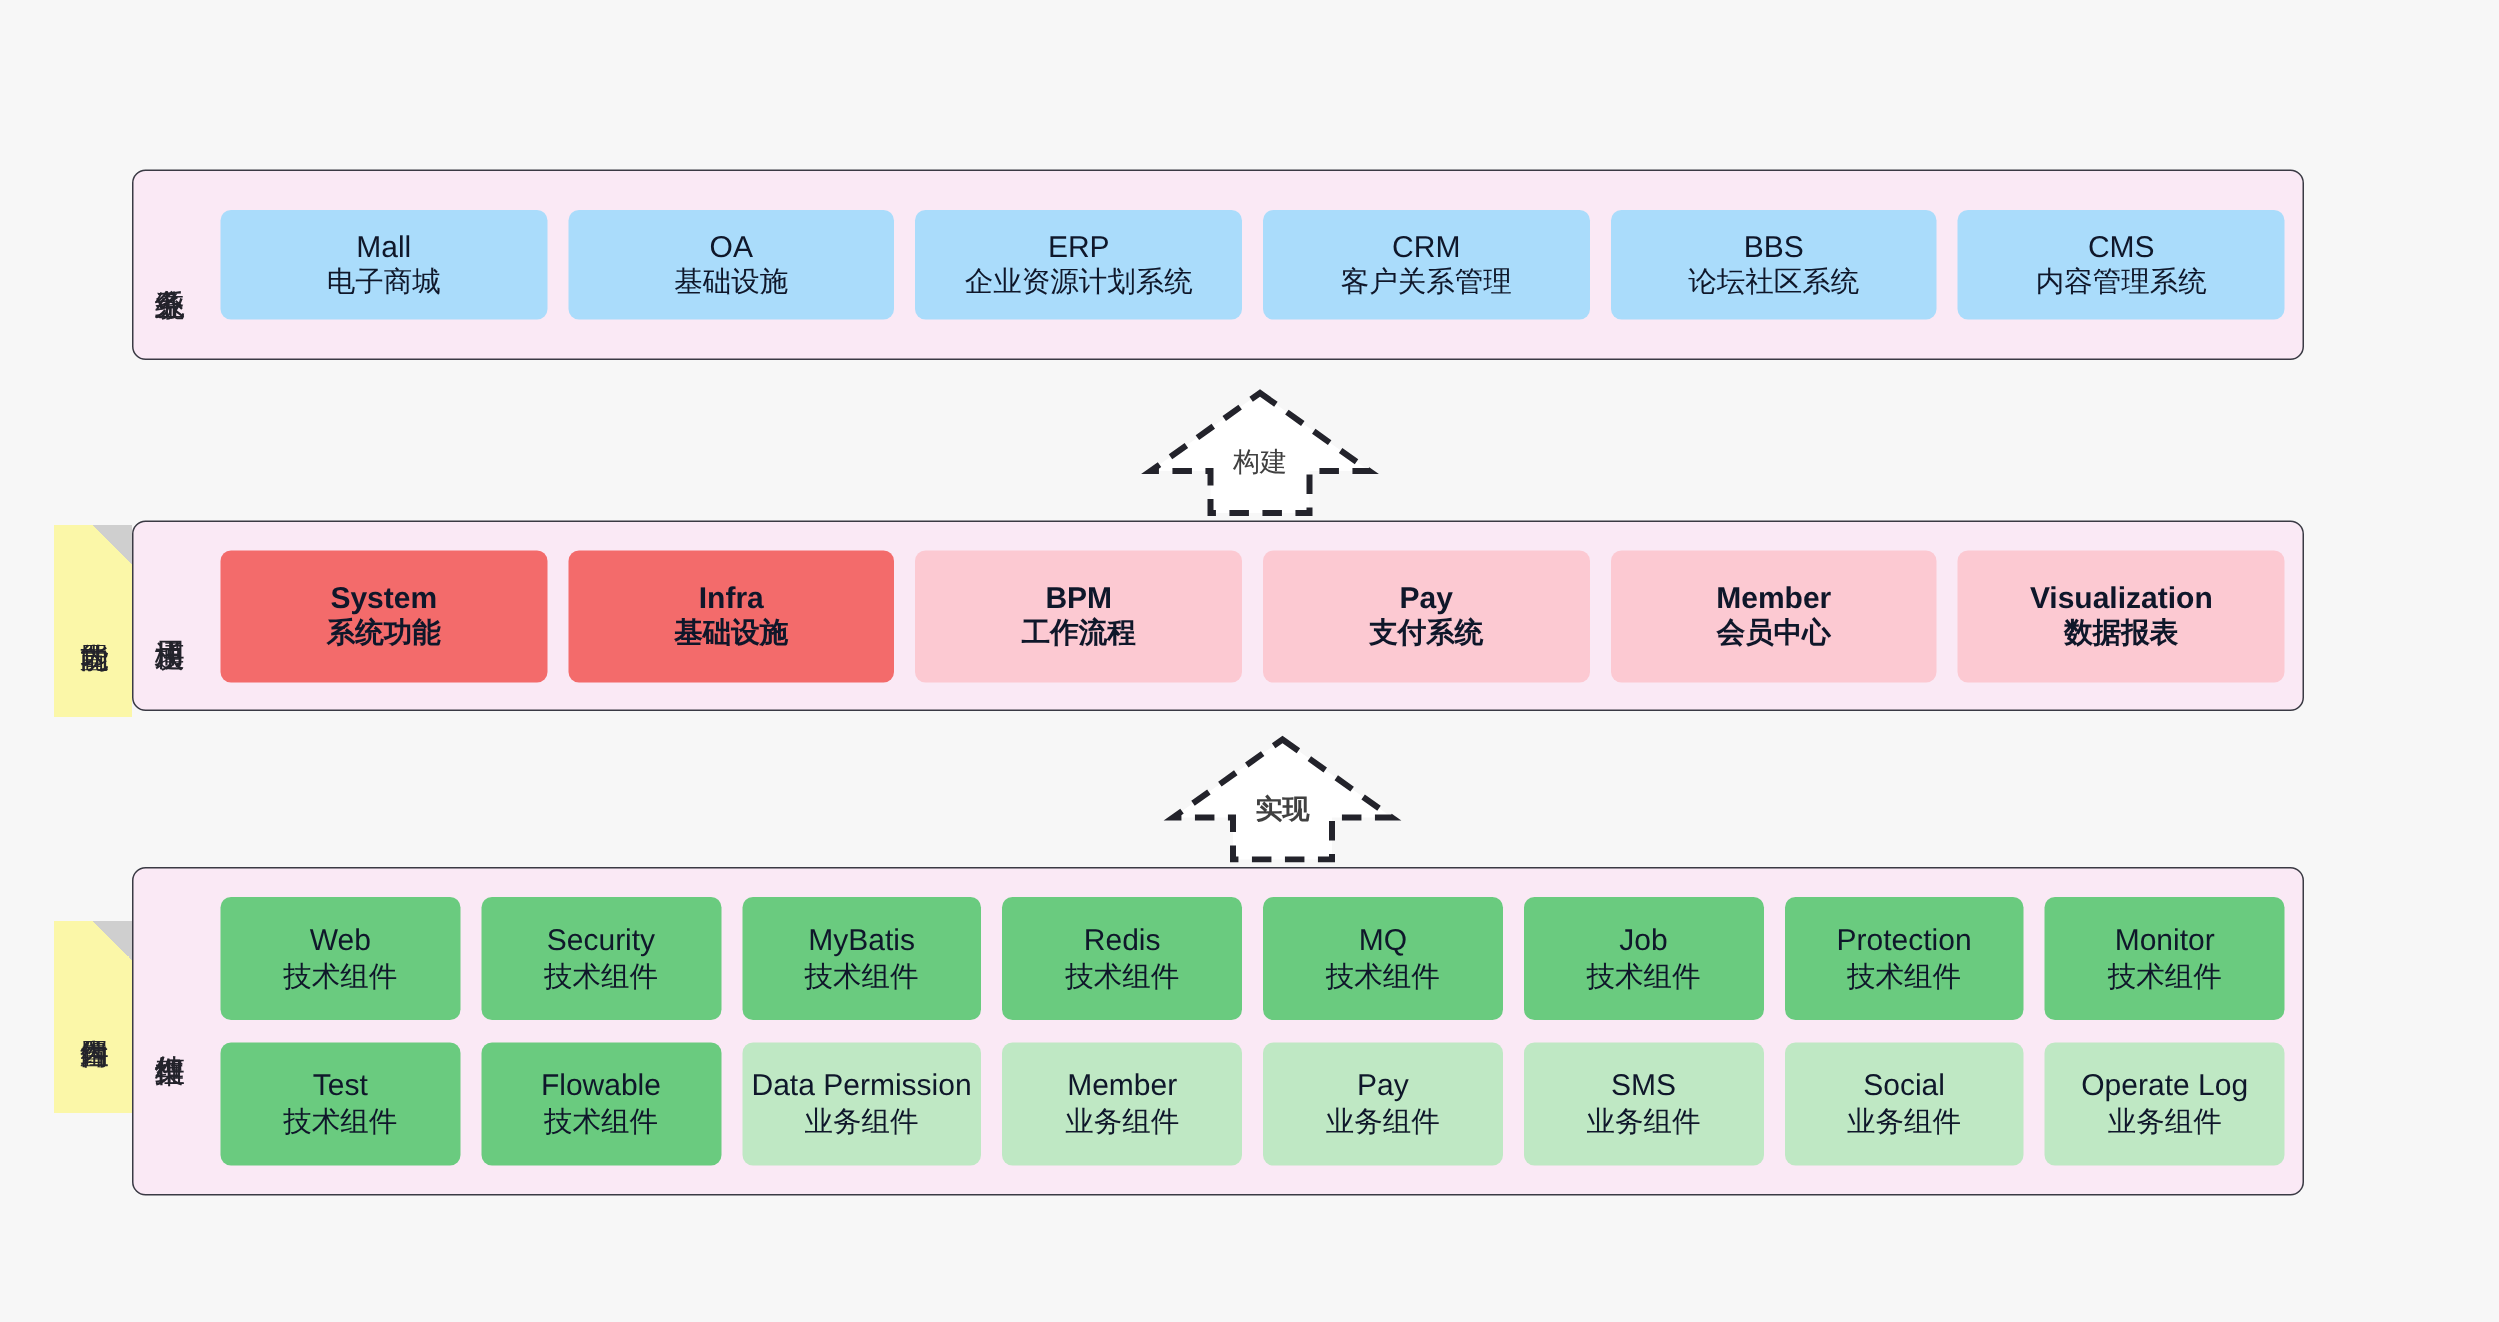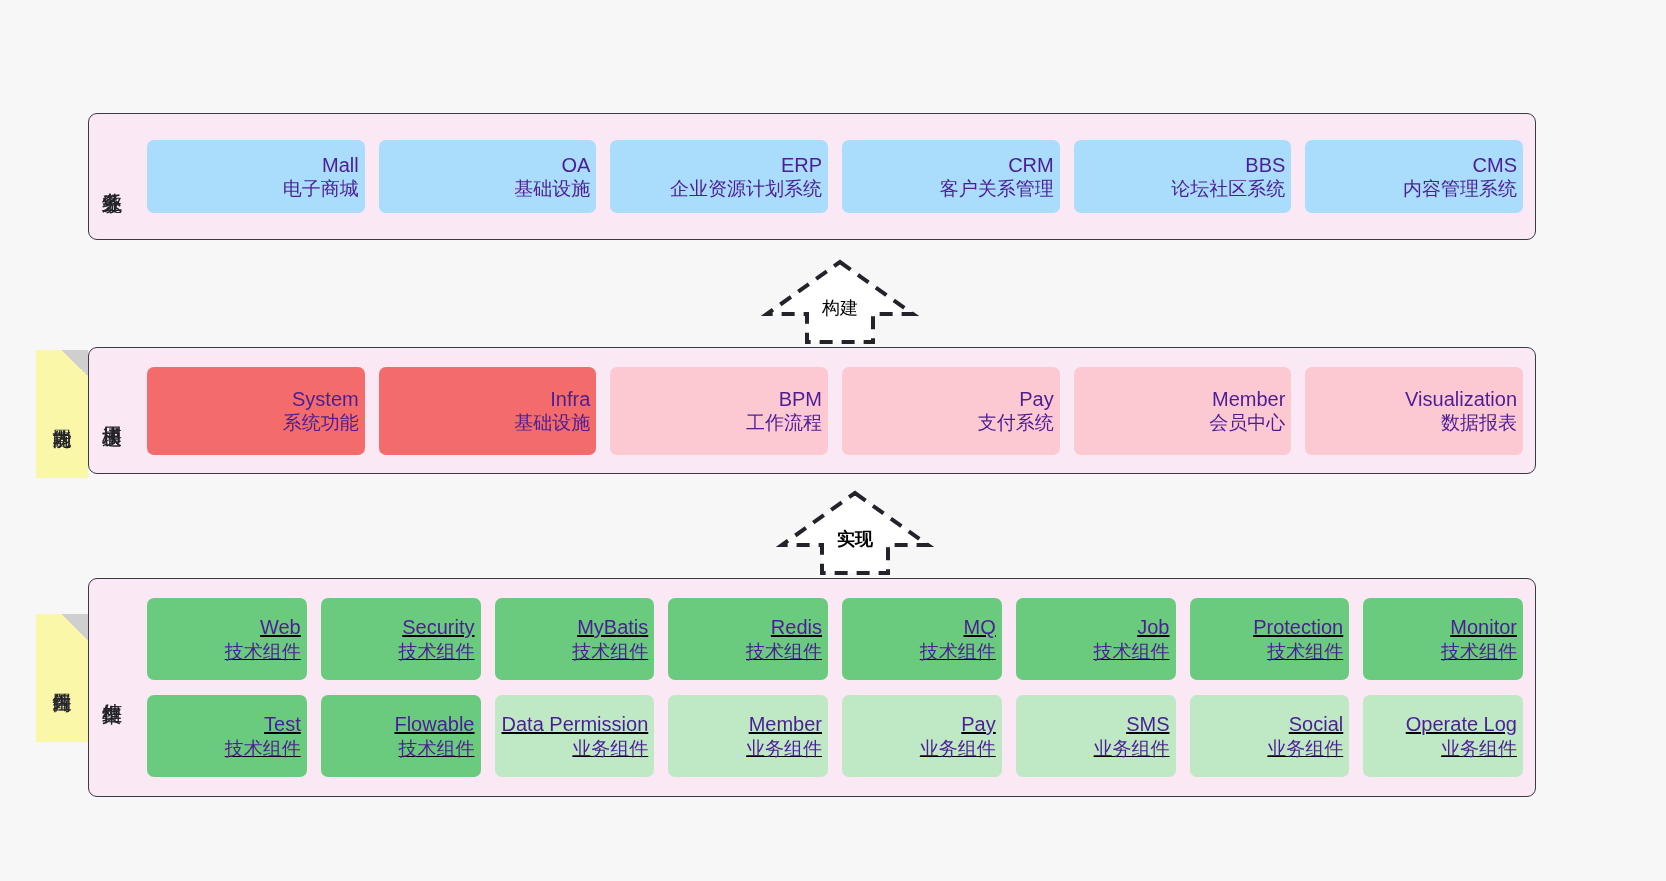--- a/index.html
+++ b/index.html
@@ -50,42 +50,42 @@
   }
   .row {
     display: flex;
     gap: 14px;
   }
   .cell {
     flex: 1 1 0;
     border-radius: 7px;
     display: flex;
     flex-direction: column;
-    align-items: flex-end;
+    align-items: center;
     justify-content: center;
     text-align: center;
-    color: #4c1d95;
+    color: #0f172a;
     line-height: 1.22;
     padding: 4px 6px;
   }
   .cell .en  { font-size: 20px; }
   .cell .cn  { font-size: 19px; }
 
   
   #layer-business { left: 88px; top: 113px; width: 1448px; height: 127px; }
   #layer-business .cell { height: 73px; background: #aadcfb; }
 
   
   #layer-modules { left: 88px; top: 347px; width: 1448px; height: 127px; }
-  #layer-modules .cell { height: 88px; }
+  #layer-modules .cell { height: 88px; font-weight: bold; }
 
   
   #layer-framework { left: 88px; top: 578px; width: 1448px; height: 219px; }
   #layer-framework .cell { height: 82px; }
-  #layer-framework .layer-body { gap: 15px; text-decoration: underline; }
+  #layer-framework .layer-body { gap: 15px; }
 
   
   .note {
     position: absolute;
     background: #fbf7a8;
     display: flex;
     align-items: center;
     justify-content: center;
     font-size: 19px;
     color: #23232b;
@@ -105,21 +105,21 @@
   #note-builtin-components{ left: 36px; top: 614px; width: 52px; height: 128px; }
 
   
   .arrow { position: absolute; }
   .arrow svg { display: block; }
   .arrow-label {
     position: absolute;
     left: 0; right: 0;
     text-align: center;
     font-size: 18px;
-    color: #000000;
+    color: #404040;
     user-select: none;
   }
   #arrow-build   { left: 755px; top: 258px; width: 170px; height: 86px; }
   #arrow-build .arrow-label   { top: 38px; }
   #arrow-implement { left: 770px; top: 489px; width: 170px; height: 86px; font-weight: bold; }
   #arrow-implement .arrow-label { top: 38px; }
 </style>
 </head>
 <body>
 

